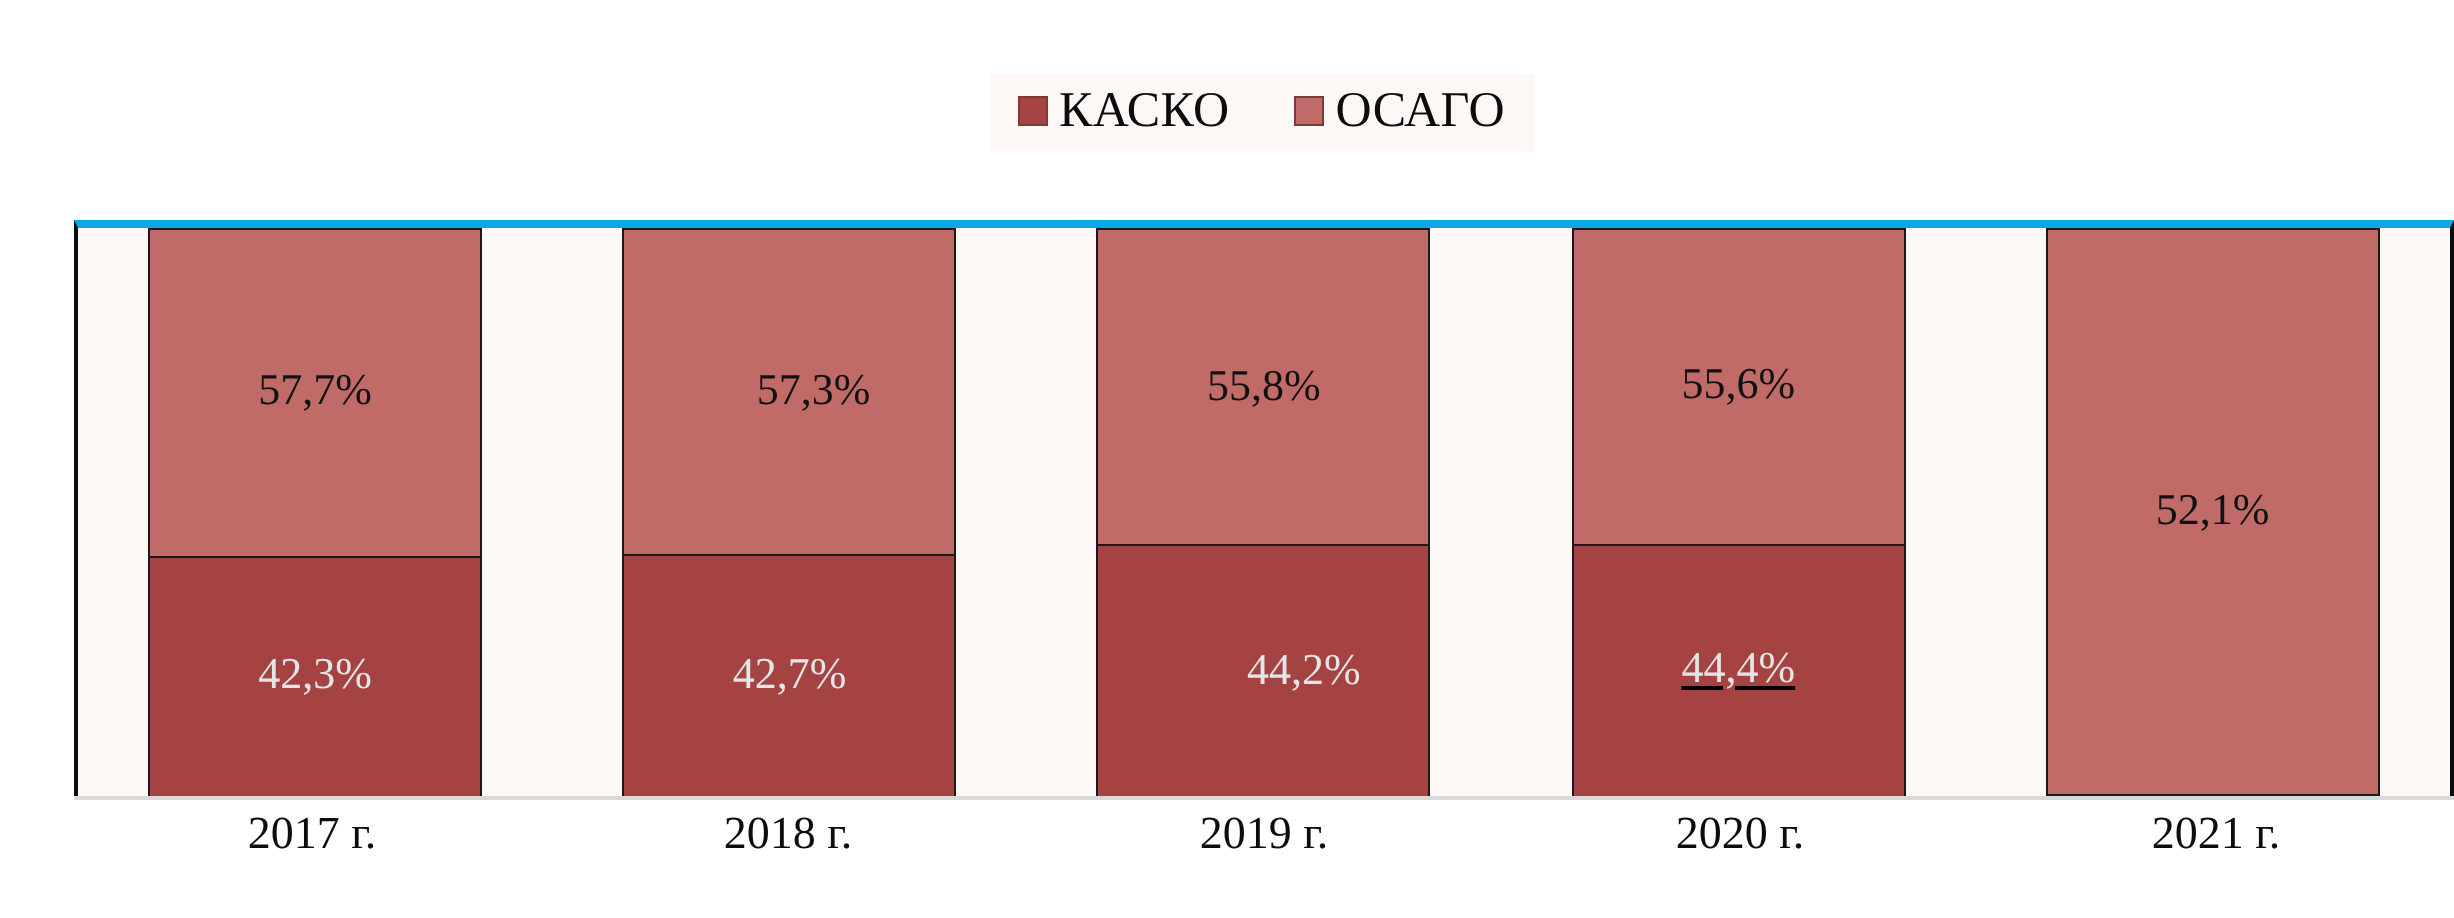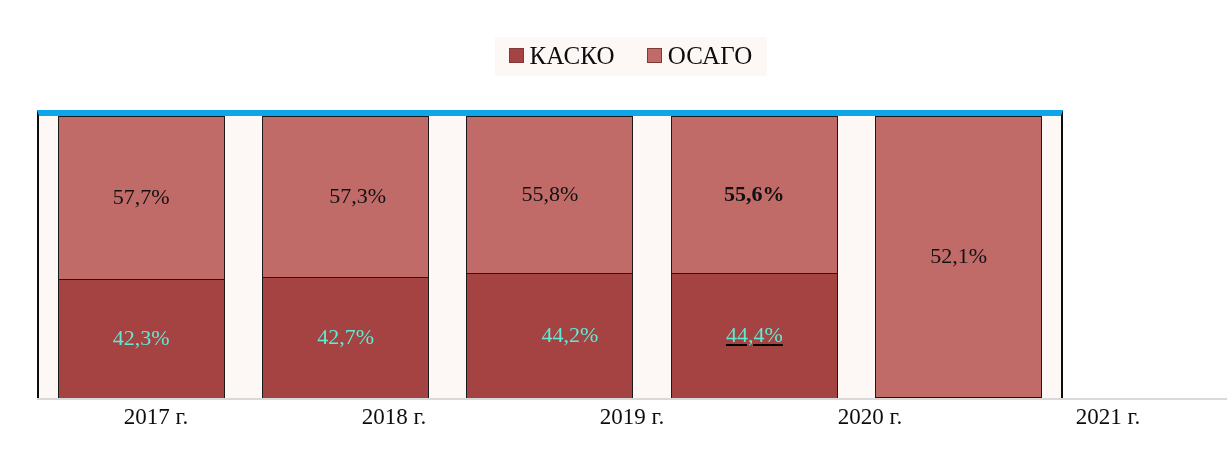--- a/index.html
+++ b/index.html
@@ -61,24 +61,24 @@
     color: #0d0d0d;
     letter-spacing: 0.2px;
     white-space: nowrap;
   }
 
   
   .plot {
     position: absolute;
     left: 20px;
     top: 110px;
-    width: 1026px;
+    width: 1190px;
     height: 288px;
     background: #FDF8F6;
-    border-top: 6px solid #0ea5e9;
+    border-top: 4px solid #0ea5e9;
     border-left: 2px solid #0d0d0d;
     border-right: 2px solid #0d0d0d;
     border-bottom: none;
     box-sizing: border-box;
   }
   .axis-line {
     position: absolute;
     left: 20px;
     top: 398px;
     width: 1190px;
@@ -120,21 +120,21 @@
     border-top: none;
     border-bottom: none;
   }
   .seg-label {
     font-size: 22px;
     line-height: 1;
     white-space: nowrap;
     transform: translateY(-1px);
   }
   .seg.top .seg-label { color: #111111; }
-  .seg.bottom .seg-label { color: #5eead4; }
+  .seg.bottom .seg-label { color: #e5e5e5; }
 
   
   .cats {
     position: absolute;
     left: 20px;
     top: 404px;
     width: 1190px;
     height: 44px;
     display: flex;
     align-items: flex-start;
@@ -191,21 +191,21 @@
       <div class="bar-col">
         <div class="seg top" style="flex: 55.8 1 0;">
           <span class="seg-label">55,8%</span>
         </div>
         <div class="seg bottom" style="flex: 44.2 1 0; padding-left: 40px;">
           <span class="seg-label">44,2%</span>
         </div>
       </div>
 
       <div class="bar-col">
-        <div class="seg top" style="flex: 55.6 1 0; font-weight: bold;">
+        <div class="seg top" style="flex: 55.6 1 0;">
           <span class="seg-label">55,6%</span>
         </div>
         <div class="seg bottom" style="flex: 44.4 1 0; text-decoration: underline;">
           <span class="seg-label">44,4%</span>
         </div>
       </div>
 
       <div class="bar-col">
         <div class="seg top" style="flex: 52.1 1 0;">
           <span class="seg-label">52,1%</span>

